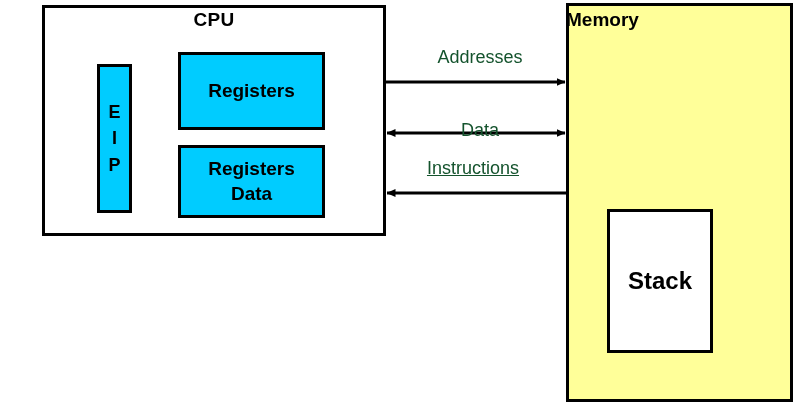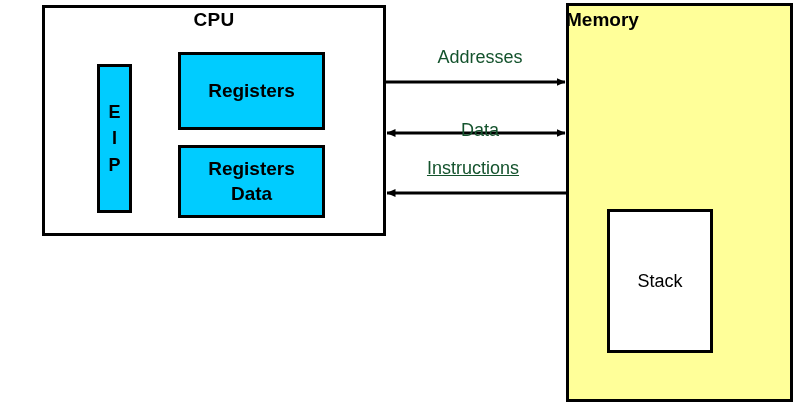--- a/index.html
+++ b/index.html
@@ -135,22 +135,22 @@
     width: 106px;
     height: 144px;
     box-sizing: border-box;
     background: #ffffff;
     border: 3px solid #000000;
     display: flex;
     align-items: center;
     justify-content: center;
   }
   .stack-label {
-    font-size: 18px;
-    font-weight: normal;
+    font-size: 24px;
+    font-weight: bold;
     color: #000000;
   }
 
   
   .arrow-svg {
     position: absolute;
     left: 0;
     top: 0;
     width: 805px;
     height: 405px;

